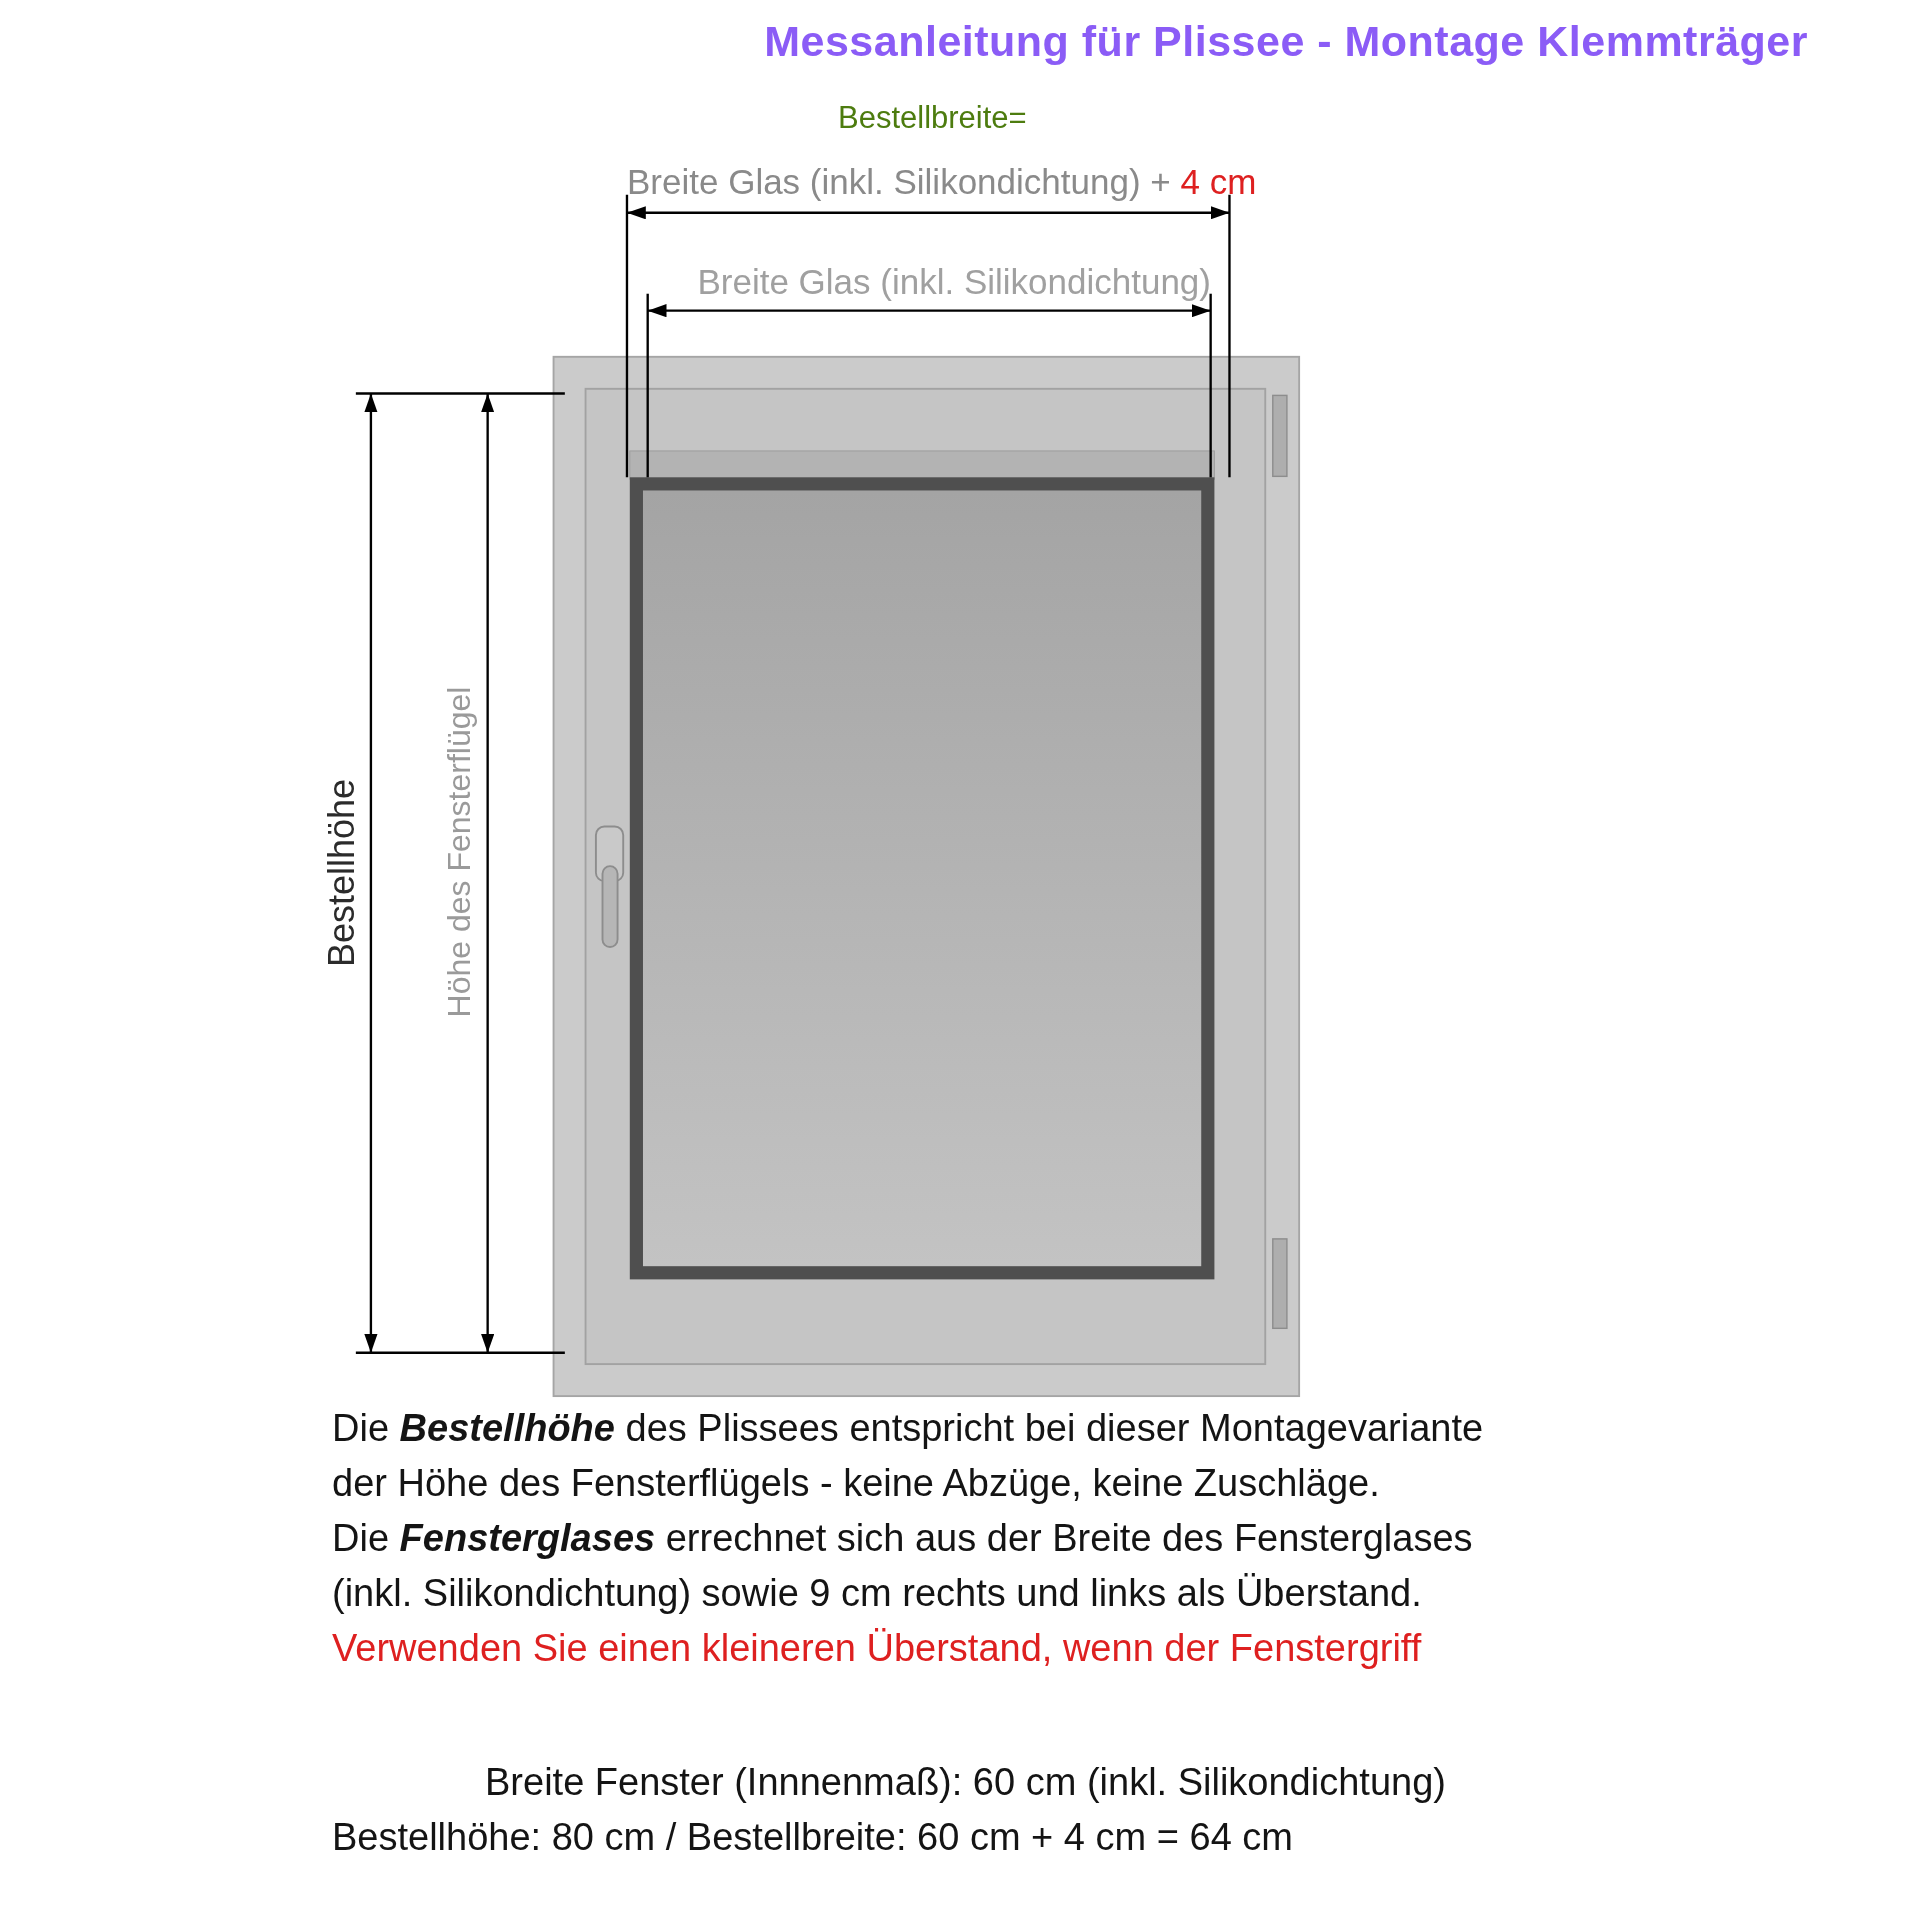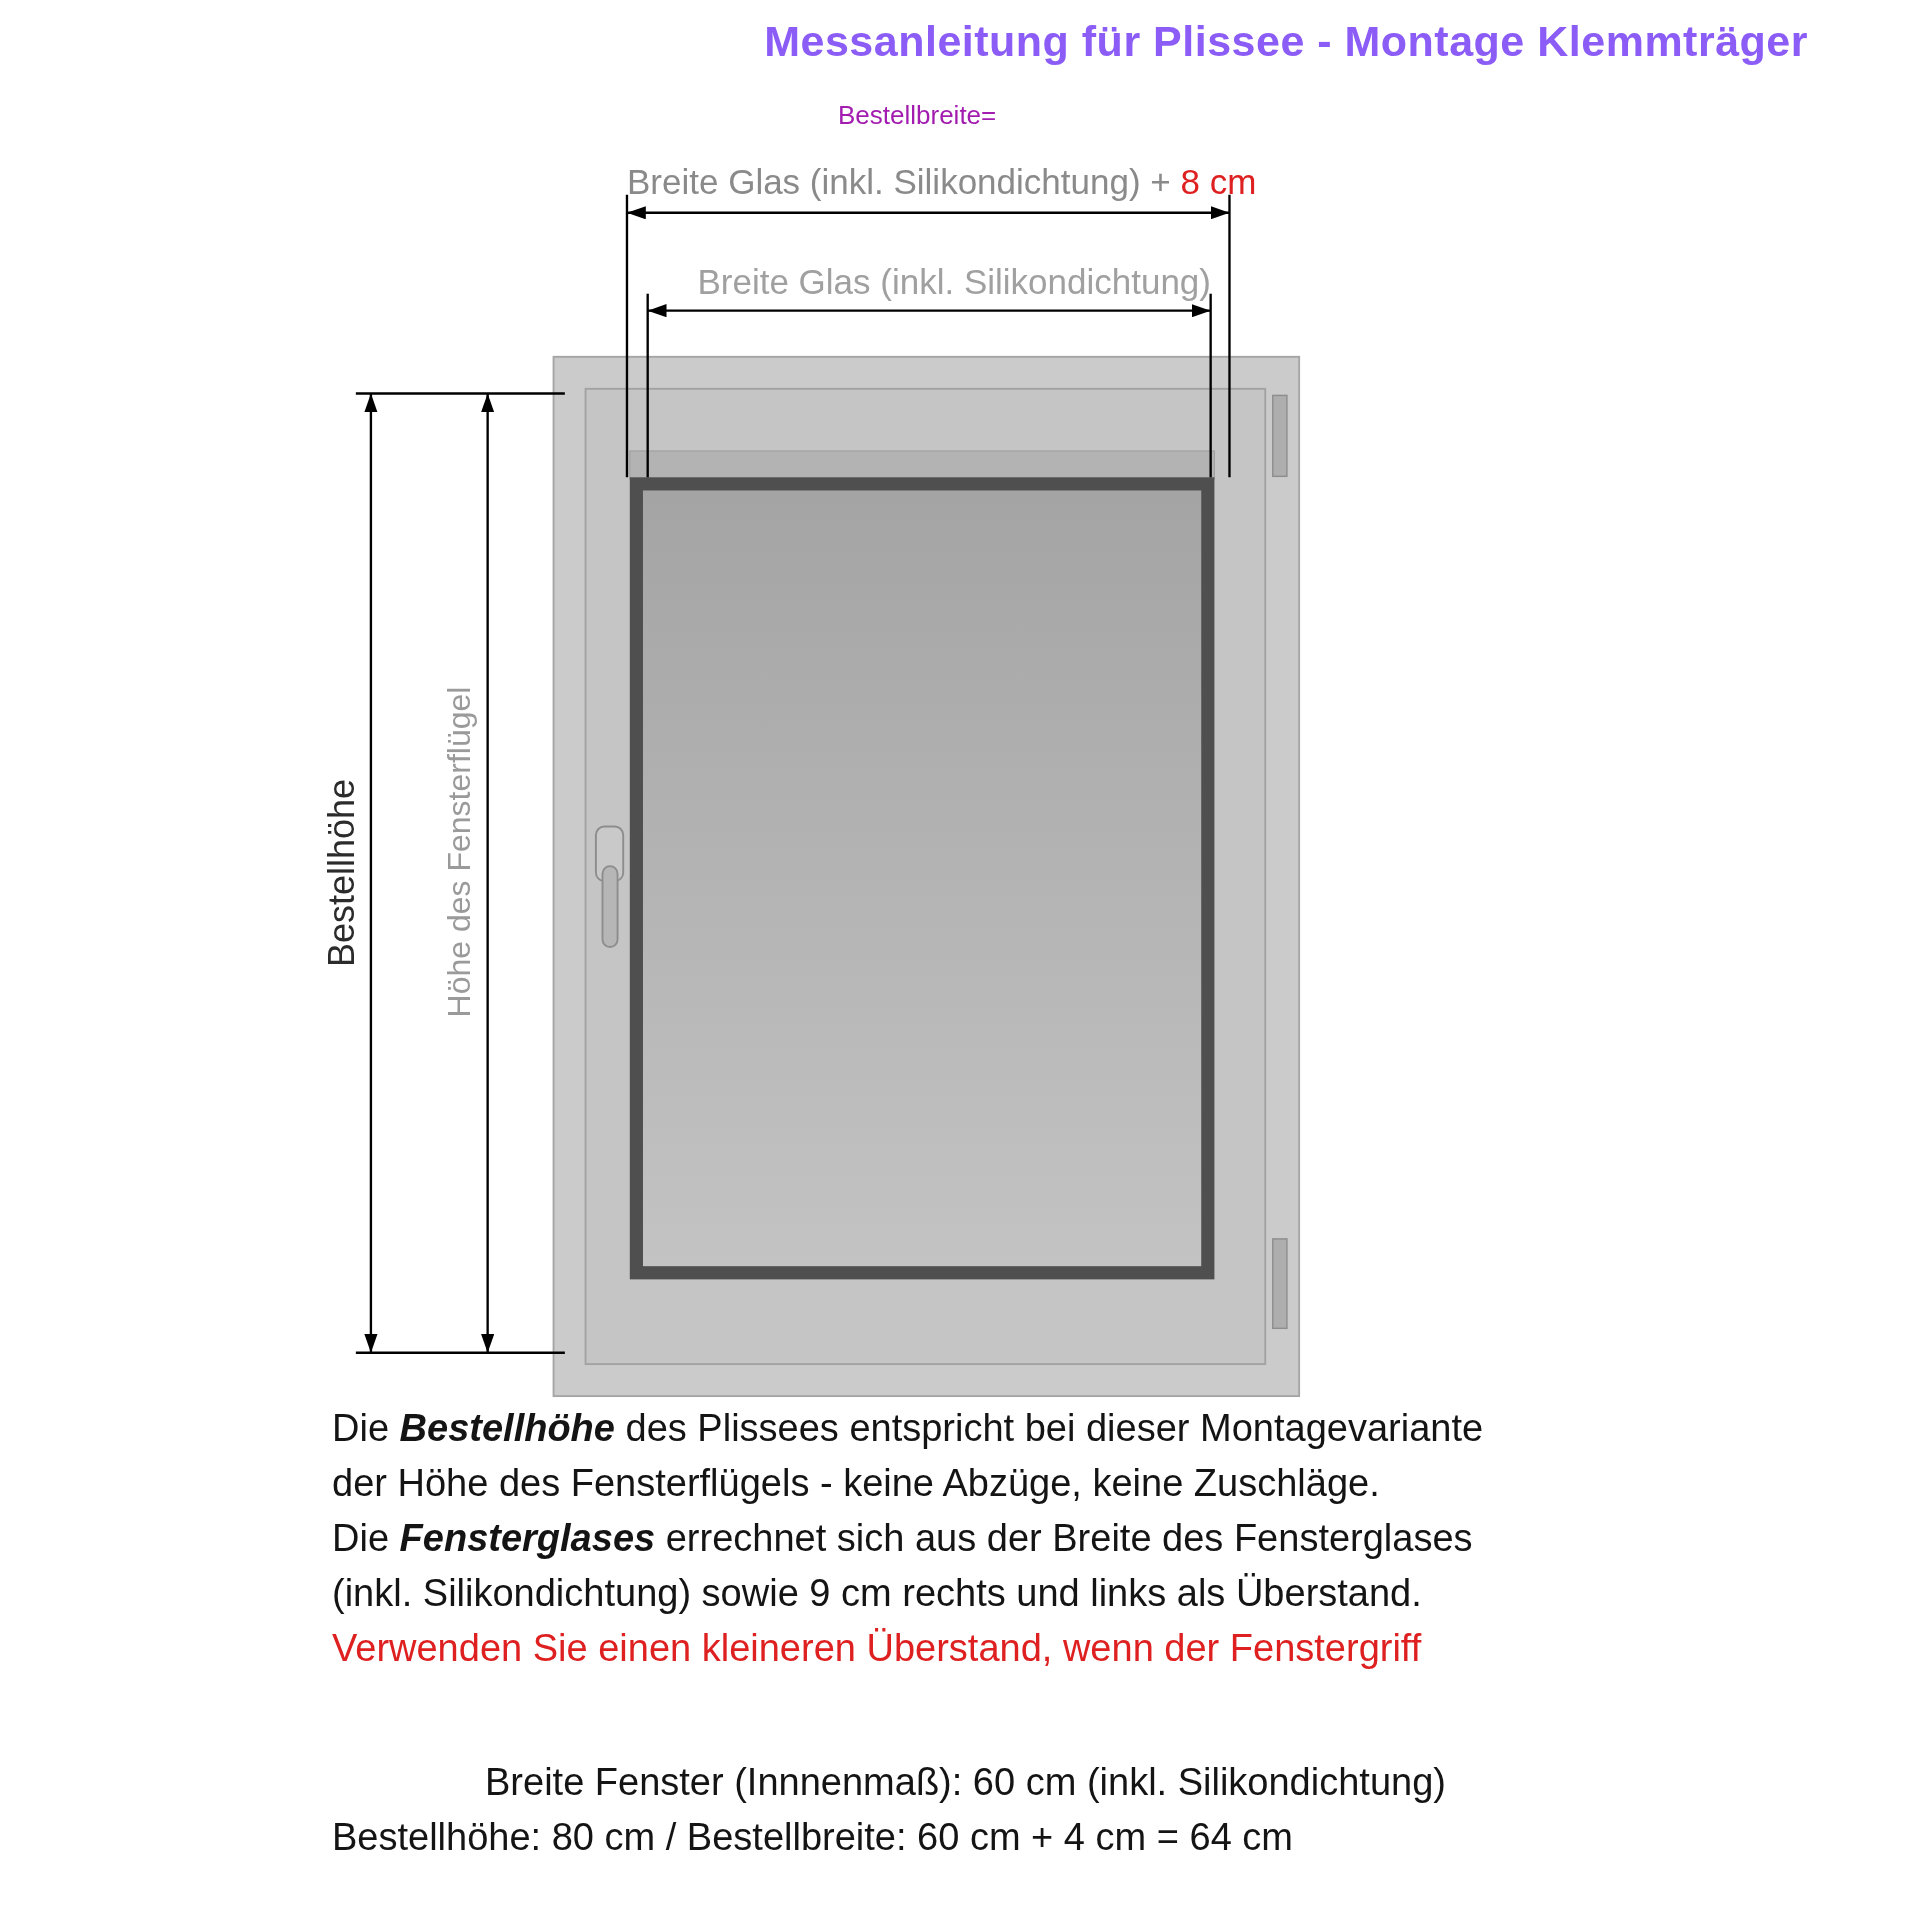--- a/index.html
+++ b/index.html
@@ -7,21 +7,21 @@
   body { font-family:"Liberation Sans", sans-serif; position:relative; color:#141414; }
 
   .title {
     position:absolute; top:17px; left:0; width:1808px;
     text-align:right; font-size:43px; font-weight:700; color:#8b5cf6;
     letter-spacing:0.5px;
   }
 
   .lbl { position:absolute; white-space:nowrap; }
 
-  .order-width-lbl { left:838px; top:100px; font-size:26px; color:#a21caf; }
+  .order-width-lbl { left:838px; top:100px; font-size:31px; color:#4d7c0f; }
 
   .outer-width-lbl {
     left:627px; top:162px; width:603px; text-align:center;
     font-size:35px; color:#8a8a8a;
   }
   .outer-width-lbl .red { color:#de2020; }
 
   .inner-width-lbl {
     left:648px; top:262px; width:563px; text-align:right;
     font-size:35px; color:#a0a0a0;
@@ -85,21 +85,21 @@
 
     <line x1="378" y1="418" x2="600" y2="418"></line>
     <line x1="378" y1="1437" x2="600" y2="1437"></line>
     <line x1="394" y1="418" x2="394" y2="1437" marker-start="url(#ah)" marker-end="url(#ah)"></line>
     <line x1="518" y1="418" x2="518" y2="1437" marker-start="url(#ah)" marker-end="url(#ah)"></line>
   </g>
 </svg>
 
 <div class="lbl order-width-lbl">Bestellbreite=</div>
 
-<div class="lbl outer-width-lbl"><span>Breite Glas (inkl. Silikondichtung) + </span><span class="red">8 cm</span></div>
+<div class="lbl outer-width-lbl"><span>Breite Glas (inkl. Silikondichtung) + </span><span class="red">4 cm</span></div>
 
 <div class="lbl inner-width-lbl">Breite Glas (inkl. Silikondichtung)</div>
 
 <div class="vert order-height-lbl">Bestellhöhe</div>
 <div class="vert sash-height-lbl">Höhe des Fensterflügel</div>
 
 <div class="bodytext">
   <p><span>Die </span><span class="bi">Bestellhöhe</span><span> des Plissees entspricht bei dieser Montagevariante</span></p>
   <p>der Höhe des Fensterflügels - keine Abzüge, keine Zuschläge.</p>
   <p><span>Die </span><span class="bi">Fensterglases</span><span> errechnet sich aus der Breite des Fensterglases</span></p>

